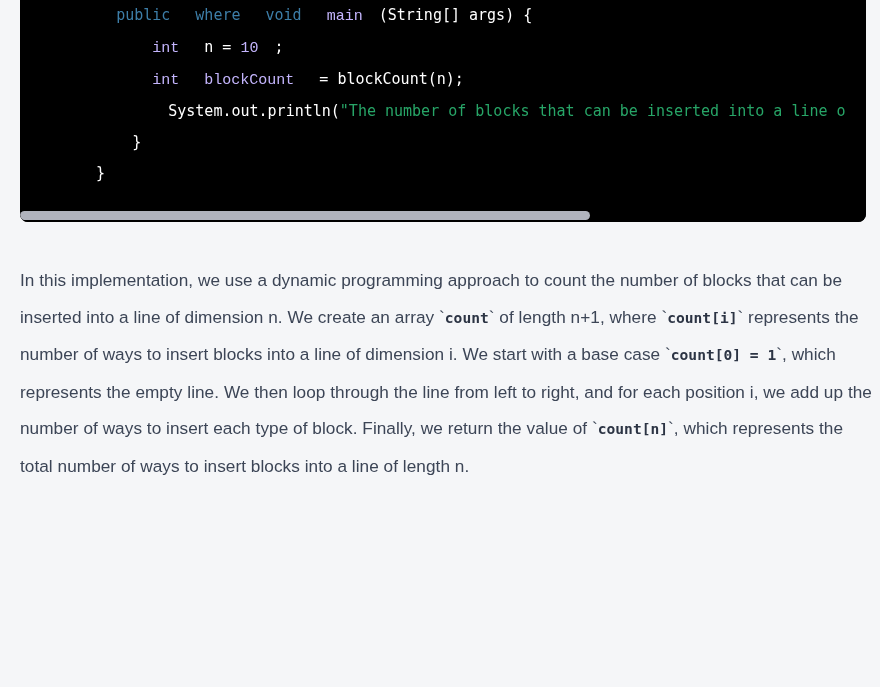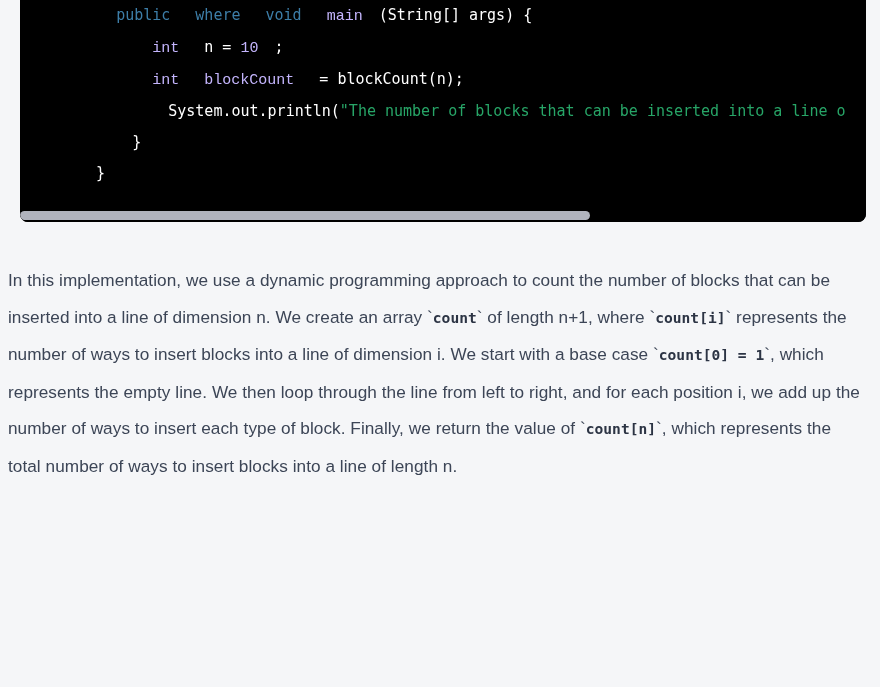--- a/index.html
+++ b/index.html
@@ -76,21 +76,21 @@
     top: 3px;
     width: 570px;
     height: 9px;
     background: #b0b3bd;
     border-radius: 5px;
   }
 
   
   .prose {
     position: absolute;
-    left: 8px;
+    left: 20px;
     top: 262px;
     width: 852px;
   }
 
   .prose p {
     margin: 0 0 26px 0;
     font-family: "Liberation Sans", sans-serif;
     font-size: 17.2px;
     line-height: 36.5px;
     color: #3c4556;

